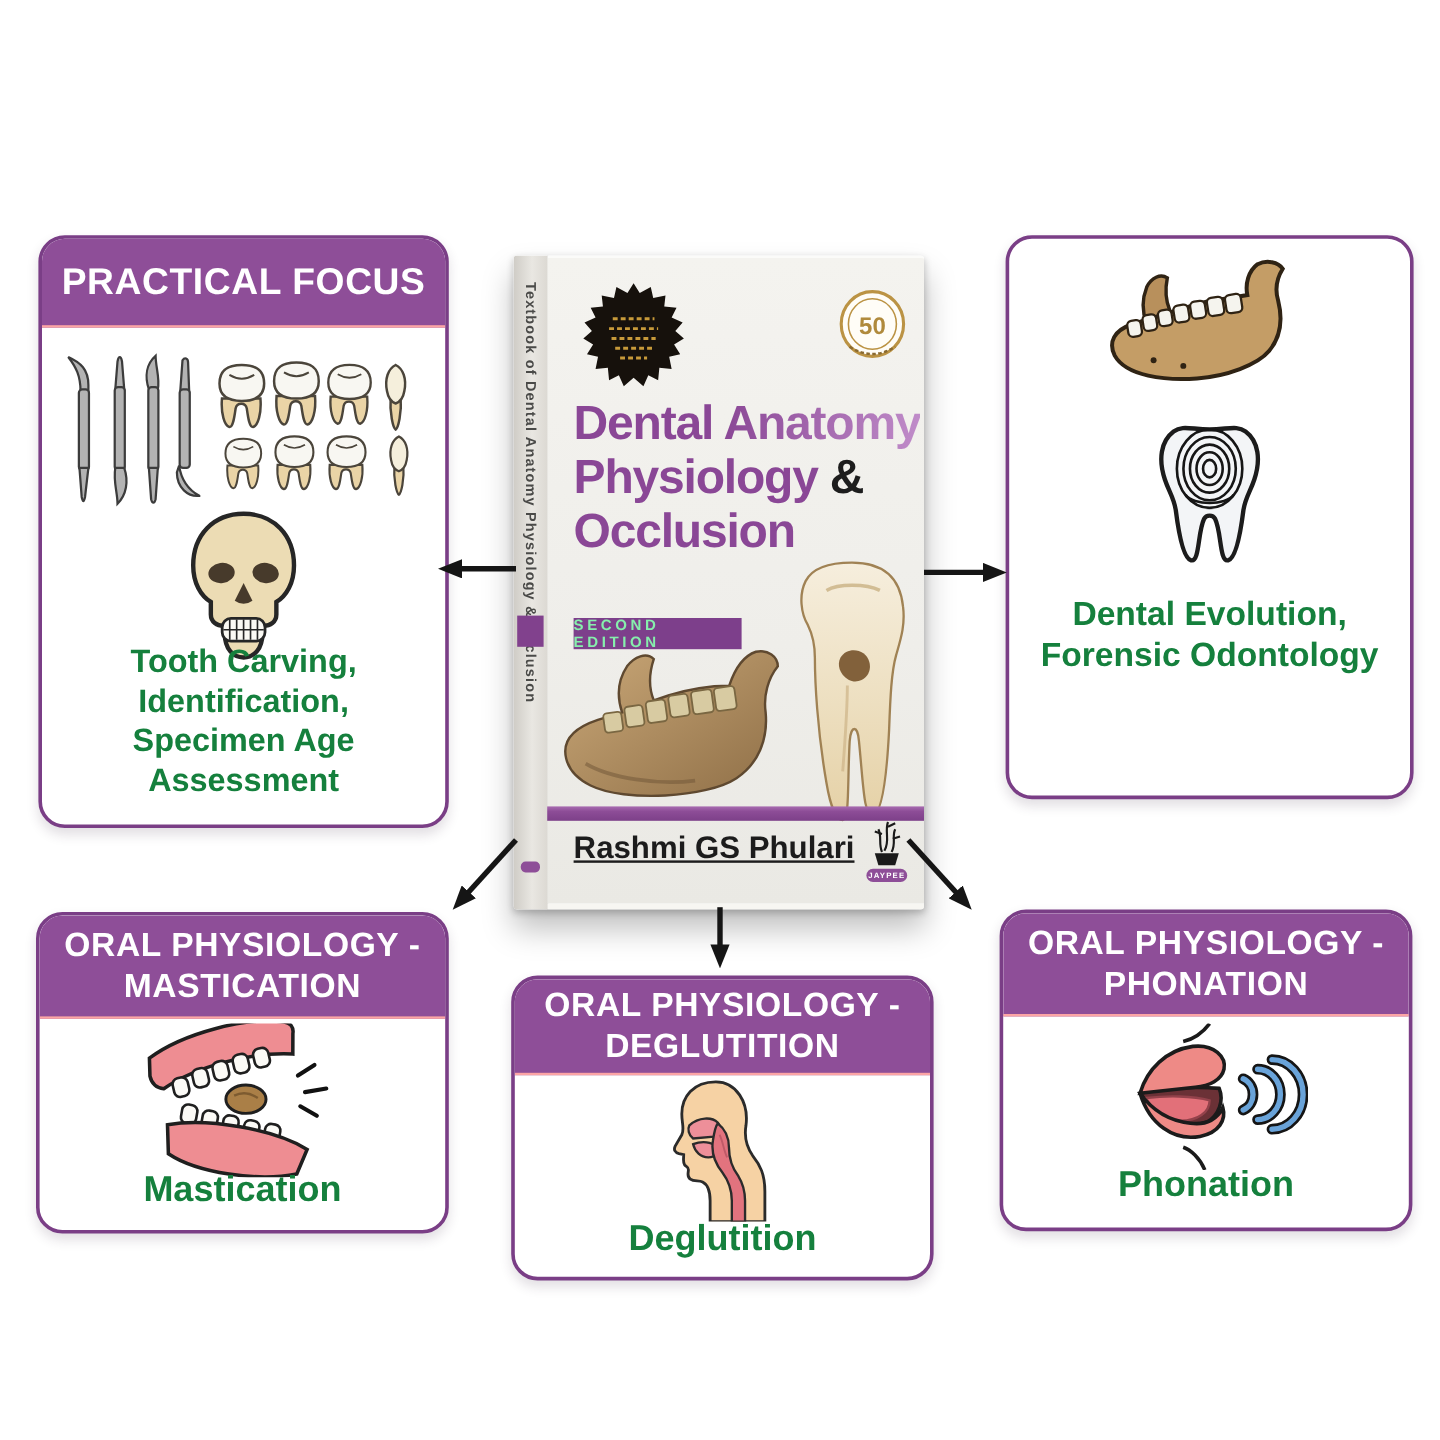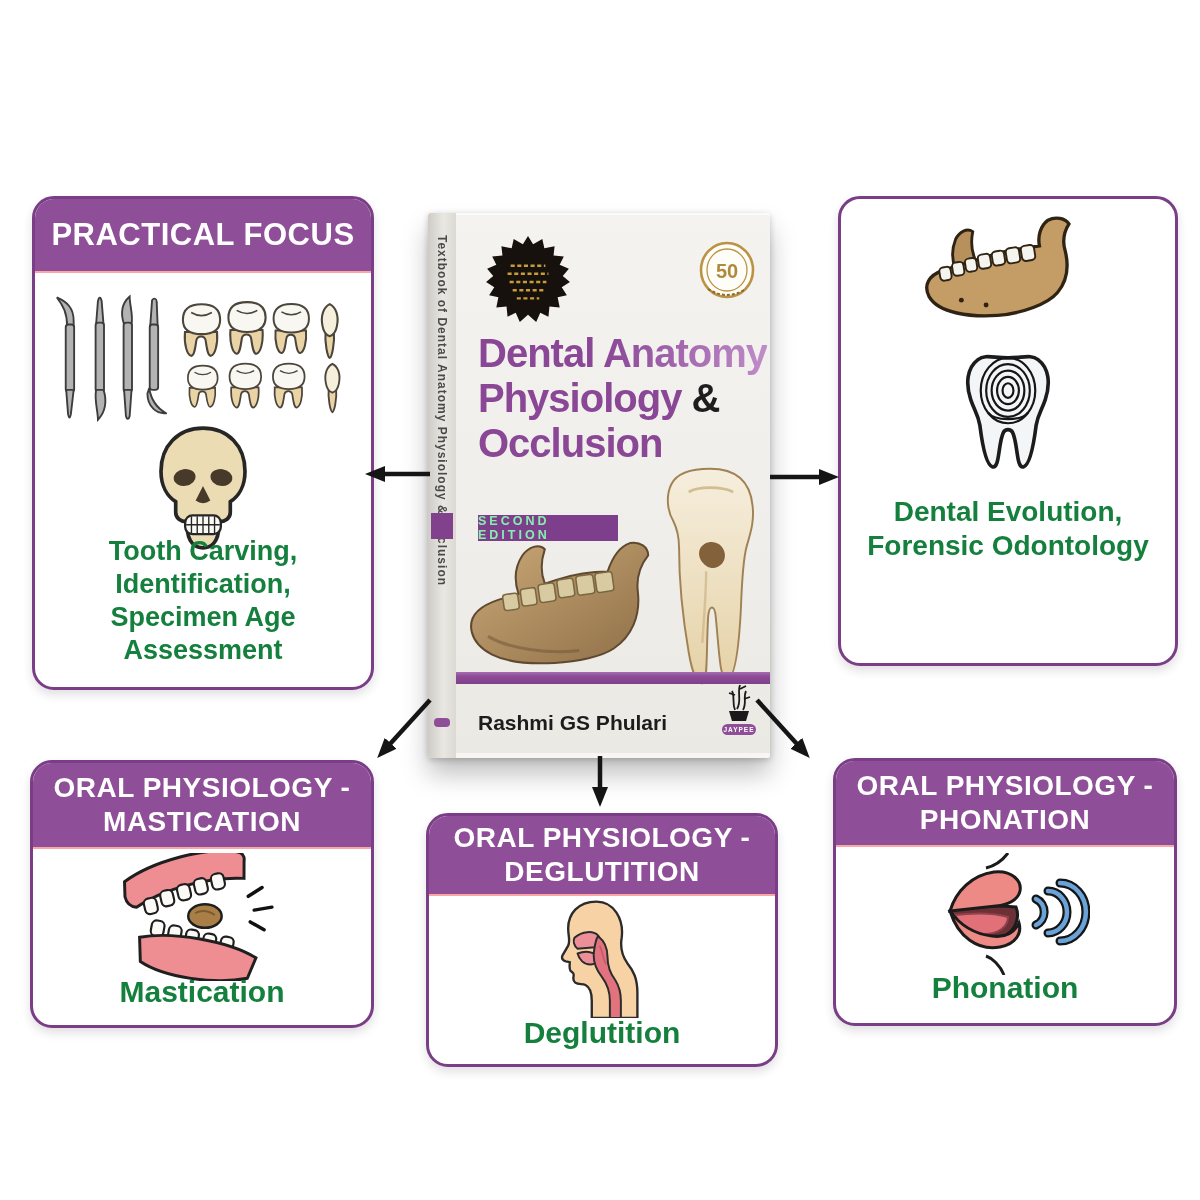--- a/index.html
+++ b/index.html
@@ -35,21 +35,21 @@
   .t-prefix{font-size:33px;color:#161616;font-weight:500;margin-bottom:10px;letter-spacing:-.5px;}
   .t-main{font-size:40px;font-weight:bold;color:#8a4796;line-height:1.12;letter-spacing:-1px;}
   .t-grad{background:linear-gradient(90deg,#8a4796,#c08cc9);-webkit-background-clip:text;
           background-clip:text;color:transparent;}
   .t-amp{color:#1d1d1d;}
   .edition{position:absolute;left:22px;top:300px;width:140px;height:26px;background:#7d3f8b;
            color:#86efac;font-size:12.5px;font-weight:bold;letter-spacing:3px;
            display:flex;align-items:center;justify-content:center;}
   .stripe{position:absolute;left:0;top:457px;width:100%;height:12px;
           background:linear-gradient(180deg,#a86cb0,#8d4d97 35%,#7d4089);}
-  .author{position:absolute;left:22px;top:496px;font-size:21px;font-weight:bold;color:#1c1c1c;}
+  .author{position:absolute;left:22px;top:476px;font-size:26px;font-weight:bold;color:#1c1c1c;text-decoration:underline;}
   .cover-art{position:absolute;}
 
   
   .overlay{position:absolute;left:0;top:0;width:1200px;height:1200px;pointer-events:none;}
 
   svg text{font-family:"Liberation Sans",sans-serif;}
 </style>
 </head>
 <body>
 

